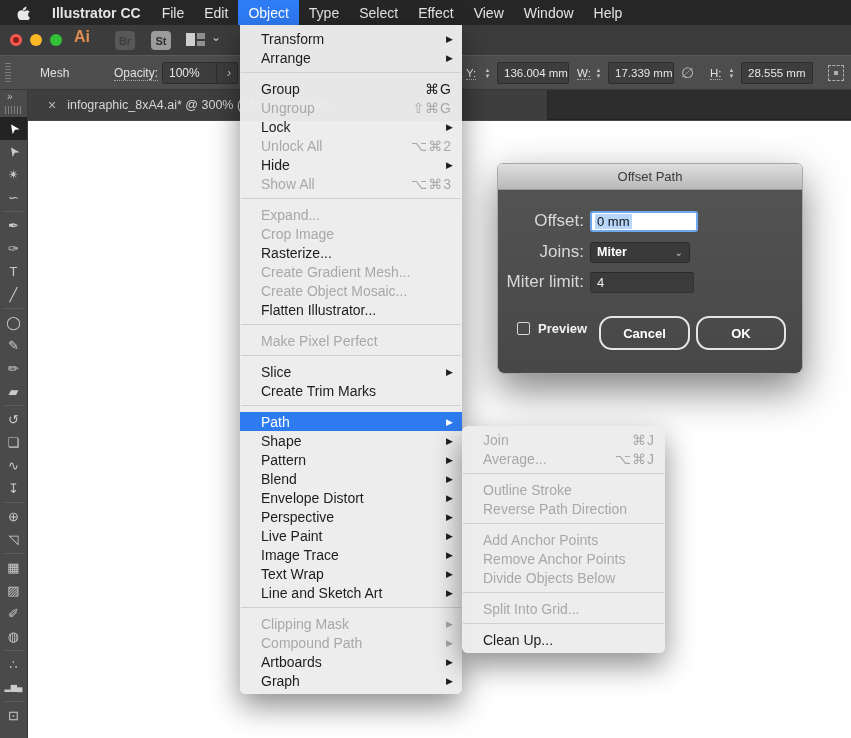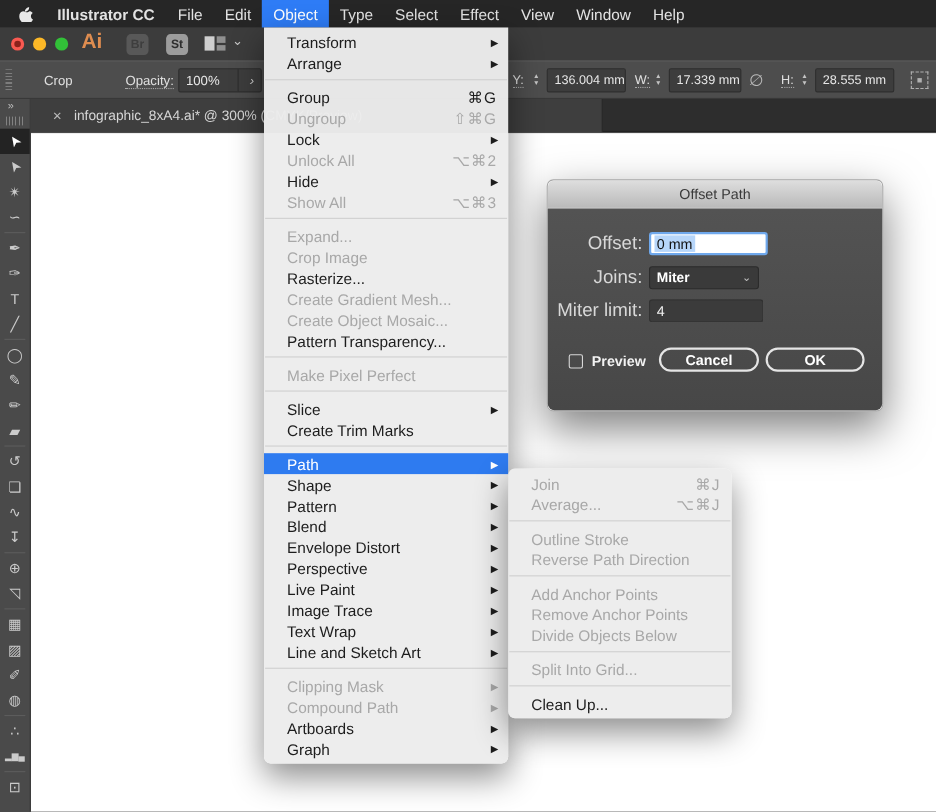--- a/index.html
+++ b/index.html
@@ -14,21 +14,21 @@
   .mb-item.appname { font-weight:bold; padding:0 11px 0 12px; }
   .mb-item.active { background:#2e7cf6; color:#fff; }
 
   
   .titlebar { position:absolute; left:0; top:25px; width:851px; height:30px; background:#3c3c3c; z-index:5; }
   .tl { position:absolute; top:9px; width:12px; height:12px; border-radius:50%; }
   .tl.red { left:10px; background:#f95951; }
   .tl.red::after { content:""; position:absolute; left:3px; top:3px; width:6px; height:6px; border-radius:50%; background:#8c211c; }
   .tl.yellow { left:30px; background:#fcb827; }
   .tl.green { left:50px; background:#32c138; }
-  .ai-logo { position:absolute; left:74px; top:3px; font-size:19px; font-weight:bold; color:#df8d50; }
+  .ai-logo { position:absolute; left:74px; top:3px; font-size:16px; font-weight:bold; color:#df8d50; }
   .badge { position:absolute; top:6px; width:20px; height:19px; border-radius:4px; font-size:11px; font-weight:bold;
            display:flex; align-items:center; justify-content:center; }
   .badge.br { left:115px; background:#585858; color:#3e3e3e; }
   .badge.st { left:151px; background:#9c9c9c; color:#2e2e2e; }
   .ws-icon { position:absolute; left:186px; top:8px; width:20px; height:14px; }
   .ws-icon .wa { position:absolute; left:0; top:0; width:9px; height:13px; background:#cfcfcf; }
   .ws-icon .wb { position:absolute; left:11px; top:0; width:8px; height:6px; background:#909090; }
   .ws-icon .wc { position:absolute; left:11px; top:8px; width:8px; height:5px; background:#909090; }
   .ws-chev { position:absolute; left:211px; top:5px; color:#c9c9c9; font-size:12px; }
 
@@ -105,21 +105,21 @@
             color:#111; font-size:13px; }
   .dfield .seltext { background:#b7d6fa; padding:0 2px; }
   .dselect { width:100px; background:#3a3a3a; border:1px solid #2b2b2b; border-radius:3px; padding:0 6px;
              color:#fff; font-weight:bold; font-size:12.5px; justify-content:space-between; }
   .dselect .chev { color:#c0c0c0; font-size:10px; font-weight:normal; }
   .dinput { width:104px; background:#3b3b3b; border:1px solid #323232; border-top-color:#2a2a2a; border-radius:3px;
             padding:0 6px; color:#efefef; font-size:13px; }
   .dbuttons { position:absolute; left:0; top:126px; width:100%; height:26px; }
   .dcheck { position:absolute; left:19px; top:6px; width:13px; height:13px; border:1px solid #d8d8d8; border-radius:2px; }
   .dchecklabel { position:absolute; left:40px; top:5px; color:#f2f2f2; font-size:13px; font-weight:bold; }
-  .pill { position:absolute; top:0; height:22px; border-radius:13px; border:2px solid #e5e5e5; background:transparent;
+  .pill { position:absolute; top:0; height:34px; border-radius:13px; border:2px solid #e5e5e5; background:transparent;
           color:#fff; font-size:13px; font-weight:bold; font-family:"Liberation Sans", sans-serif; }
   .pill.cancel { left:101px; width:91px; }
   .pill.ok { left:198px; width:90px; }
 </style>
 </head>
 <body>
 
 <div class="app">
 
   <div class="menubar">
@@ -150,21 +150,21 @@
     <span class="ws-icon">
         <i class="wa"></i>
         <i class="wb"></i>
         <i class="wc"></i>
       </span>
     <span class="ws-chev">⌄</span>
   </div>
 
   <div class="controlbar">
     <span class="cb-grip"></span>
-    <span class="cb-mesh">Crop</span>
+    <span class="cb-mesh">Mesh</span>
     <span class="cb-opacity-label">Opacity:</span>
     <span class="cb-field cb-opacity-field">
       <span>100%</span>
       <i class="divider"></i>
       <i class="chev">›</i>
     </span>
 
     <span class="cb-label" style="left:466px">Y:</span>
     <span class="stepper" style="left:481px">
         <i>▲</i>
@@ -370,21 +370,21 @@
     <div class="mi">
         <span>Rasterize...</span>
       </div>
     <div class="mi dis">
         <span>Create Gradient Mesh...</span>
       </div>
     <div class="mi dis">
         <span>Create Object Mosaic...</span>
       </div>
     <div class="mi">
-        <span>Pattern Transparency...</span>
+        <span>Flatten Illustrator...</span>
       </div>
     <div class="msep"></div>
     <div class="mi dis">
         <span>Make Pixel Perfect</span>
       </div>
     <div class="msep"></div>
     <div class="mi">
         <span>Slice</span>
         <span class="ar">▶</span>
       </div>

